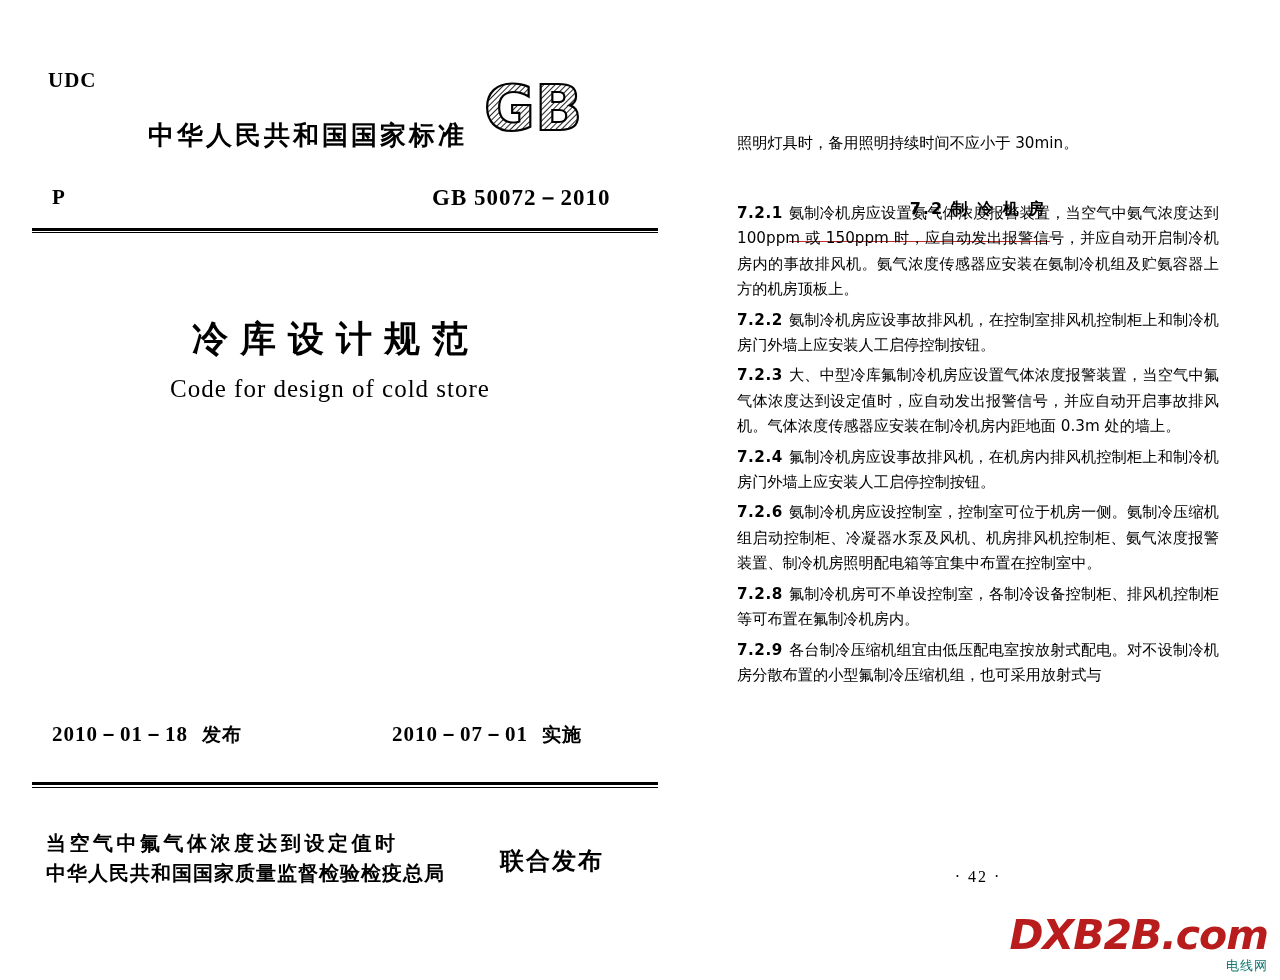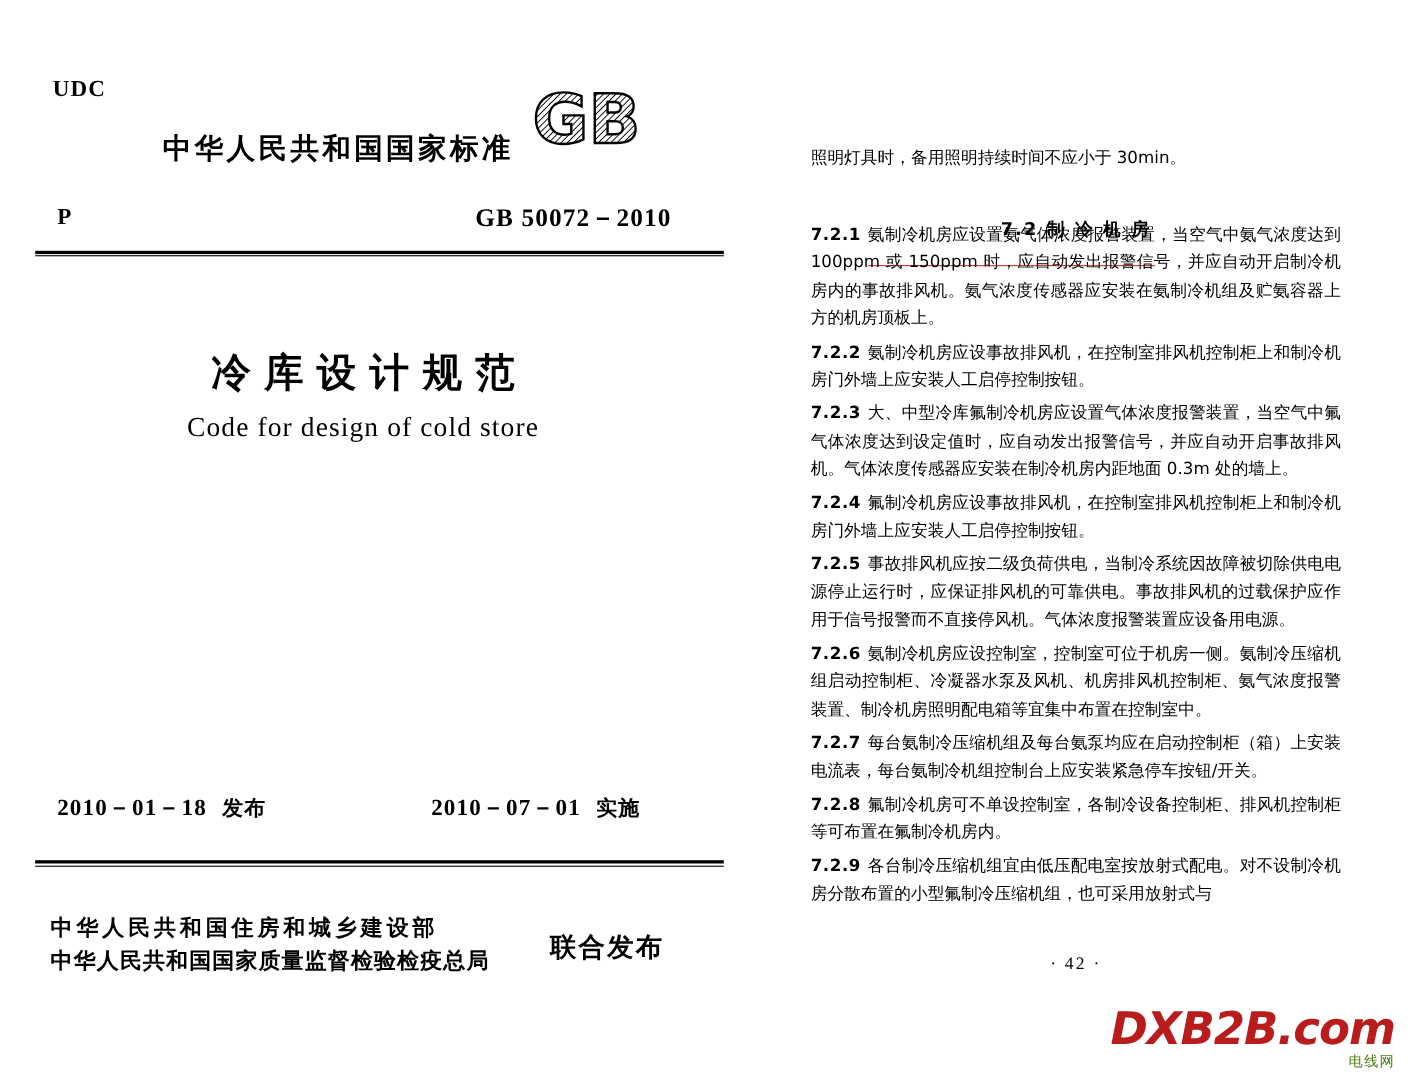--- a/index.html
+++ b/index.html
@@ -259,21 +259,21 @@
     font-size: 41px;
     font-weight: bold;
     font-style: italic;
     color: #b91c1c;
     letter-spacing: -1px;
     display: block;
   }
   #watermark-sub {
     font-family: "DejaVu Sans", sans-serif;
     font-size: 13px;
-    color: #4d7c0f;
+    color: #0f766e;
     display: block;
     margin-top: 3px;
     letter-spacing: 1px;
   }
 </style>
 </head>
 <body>
 
 <div id="cover-page">
 
@@ -308,21 +308,21 @@
   </div>
 
   <div id="effective-date">
     <span>2010－07－01</span><span class="cn">实施</span>
   </div>
 
   <div class="rule" id="rule-bottom-a"></div>
   <div class="rule" id="rule-bottom-b"></div>
 
   <div id="publishers">
-    <div id="publisher-line-1">中华人民共和国住房和城乡建设部</div>
+    <div id="publisher-line-1">当空气中氟气体浓度达到设定值时</div>
     <div id="publisher-line-2">中华人民共和国国家质量监督检验检疫总局</div>
   </div>
 
   <div id="joint-issue">联合发布</div>
 </div>
 
 <div id="content-page">
 
   <div id="content-body">
     <p class="para para-first">照明灯具时，备用照明持续时间不应小于 30min。</p>
@@ -338,34 +338,28 @@
 
     <p class="para">
       <span class="num">7.2.2</span><span>氨制冷机房应设事故排风机，在控制室排风机控制柜上和制冷机房门外墙上应安装人工启停控制按钮。</span>
     </p>
 
     <p class="para">
       <span class="num">7.2.3</span><span>大、中型冷库氟制冷机房应设置气体浓度报警装置，当空气中氟气体浓度达到设定值时，应自动发出报警信号，并应自动开启事故排风机。气体浓度传感器应安装在制冷机房内距地面 0.3m 处的墙上。</span>
     </p>
 
     <p class="para">
-      <span class="num">7.2.4</span><span>氟制冷机房应设事故排风机，在控制室排风机控制柜上和制冷机房门外墙上应安装人工启停控制按钮。</span>
-    </p>
-
-    <p class="para">
-      <span class="num">7.2.5</span><span>事故排风机应按二级负荷供电，当制冷系统因故障被切除供电电源停止运行时，应保证排风机的可靠供电。事故排风机的过载保护应作用于信号报警而不直接停风机。气体浓度报警装置应设备用电源。</span>
-    </p>
+      <span class="num">7.2.4</span><span>氟制冷机房应设事故排风机，在机房内排风机控制柜上和制冷机房门外墙上应安装人工启停控制按钮。</span>
+    </p>
+
 
     <p class="para">
       <span class="num">7.2.6</span><span>氨制冷机房应设控制室，控制室可位于机房一侧。氨制冷压缩机组启动控制柜、冷凝器水泵及风机、机房排风机控制柜、氨气浓度报警装置、制冷机房照明配电箱等宜集中布置在控制室中。</span>
     </p>
 
-    <p class="para">
-      <span class="num">7.2.7</span><span>每台氨制冷压缩机组及每台氨泵均应在启动控制柜（箱）上安装电流表，每台氨制冷机组控制台上应安装紧急停车按钮/开关。</span>
-    </p>
 
     <p class="para">
       <span class="num">7.2.8</span><span>氟制冷机房可不单设控制室，各制冷设备控制柜、排风机控制柜等可布置在氟制冷机房内。</span>
     </p>
 
     <p class="para">
       <span class="num">7.2.9</span><span>各台制冷压缩机组宜由低压配电室按放射式配电。对不设制冷机房分散布置的小型氟制冷压缩机组，也可采用放射式与</span>
     </p>
   </div>
 

